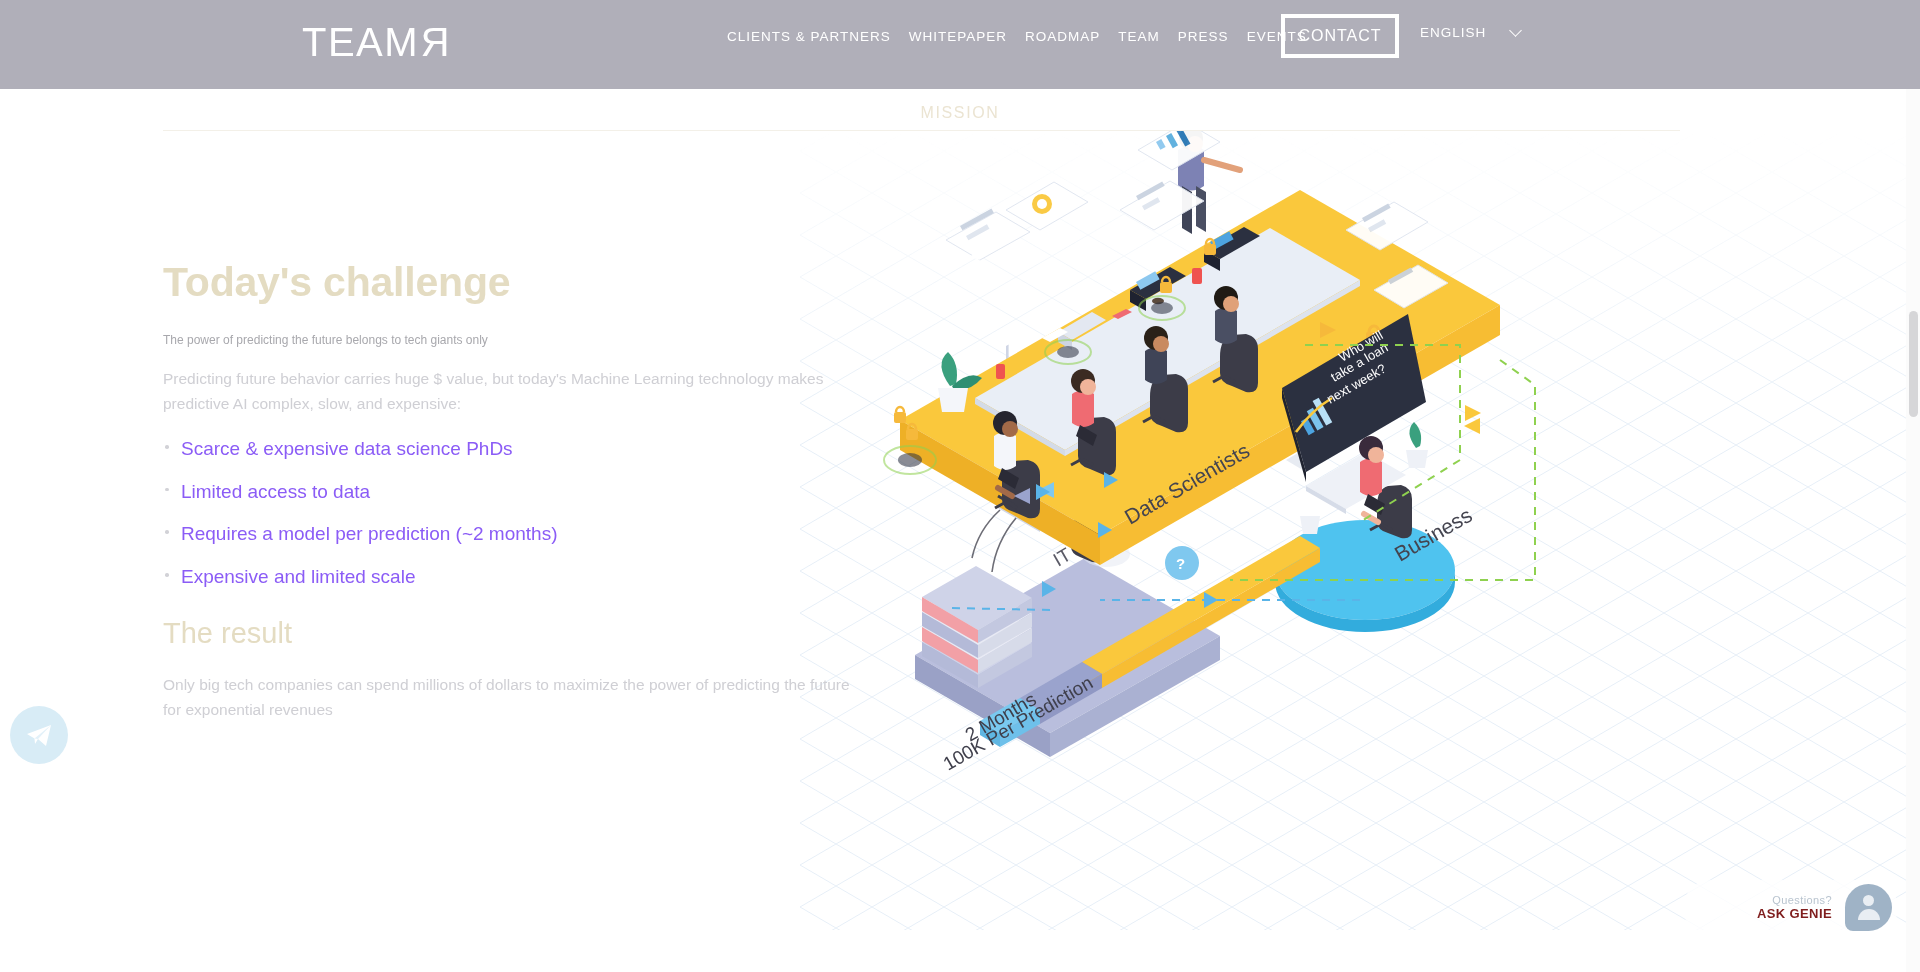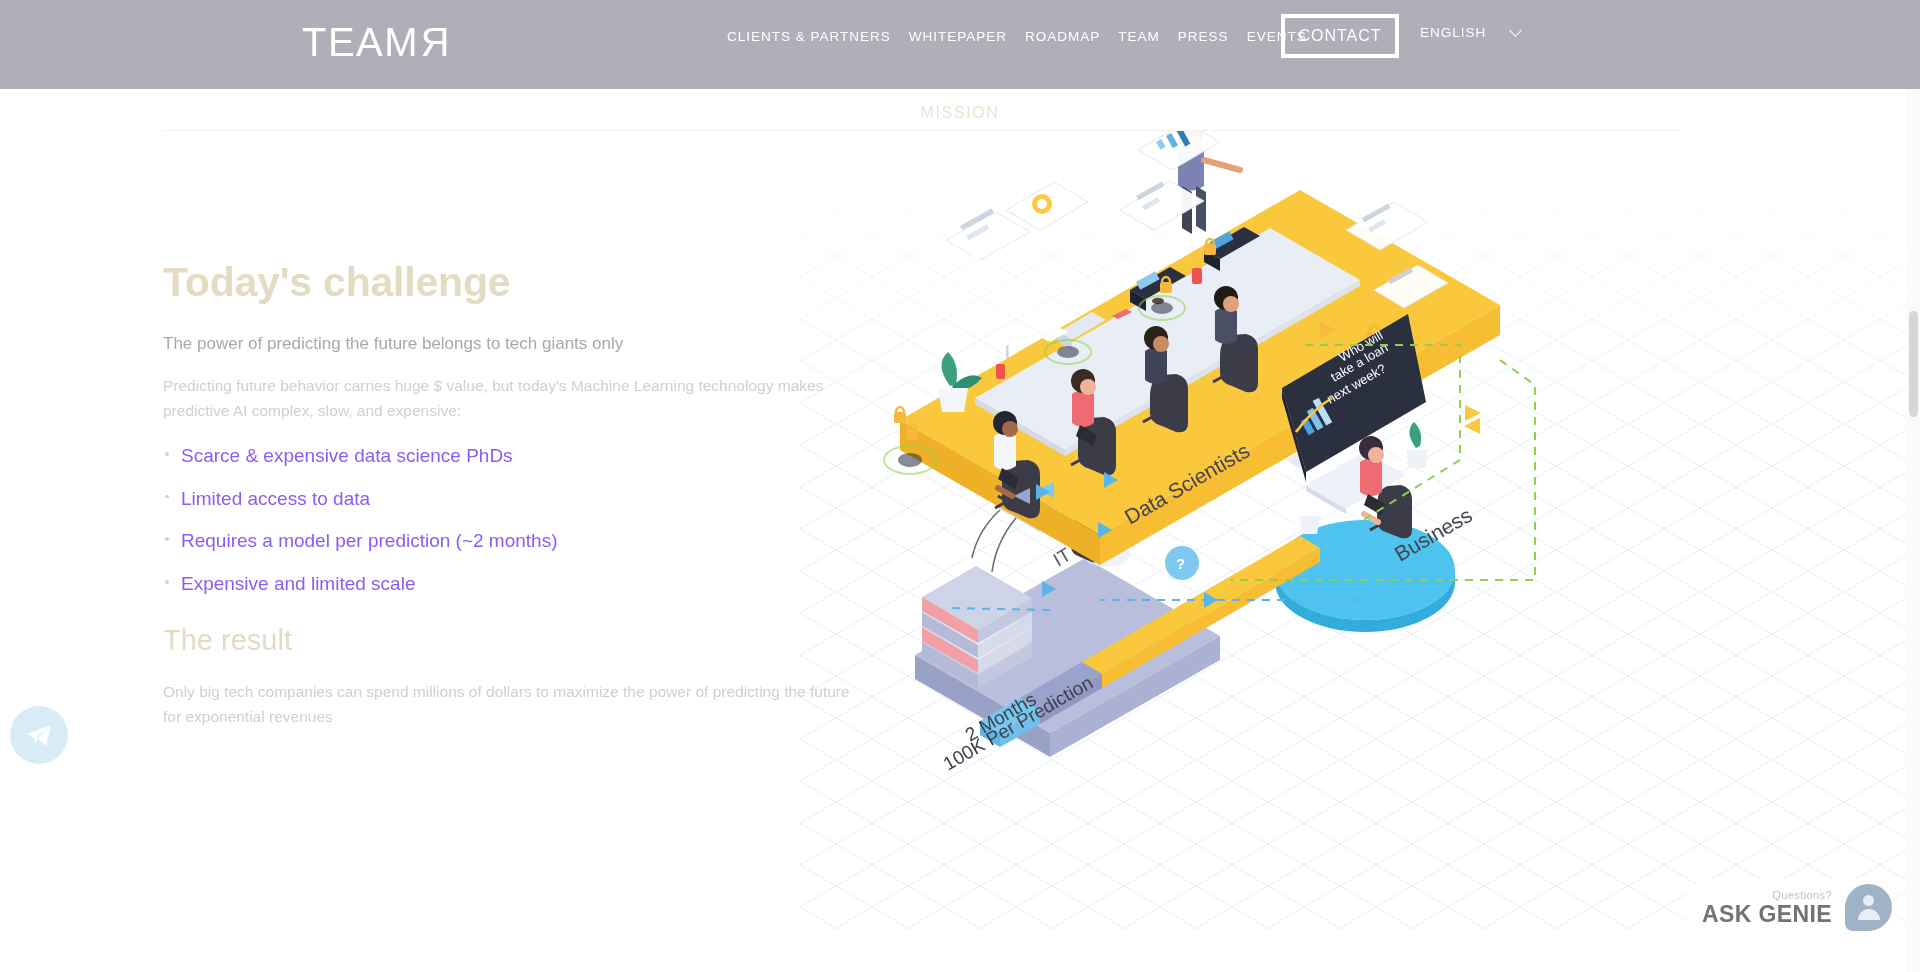--- a/index.html
+++ b/index.html
@@ -70,21 +70,21 @@
   }
 
   
   #copy { position: absolute; left: 163px; top: 260px; width: 700px; }
   #h-challenge {
     color: #e4dcc2; font-size: 41px; font-weight: bold; line-height: 1.1;
     letter-spacing: -0.2px;
   }
   #lead {
     margin-top: 27px;
-    color: #a8a8ad; font-size: 17px; line-height: 1.4;
+    color: #a8a8ad; font-size: 12px; line-height: 1.4;
   }
   #intro {
     margin-top: 17px;
     color: #cfcfd4; font-size: 15.5px; line-height: 1.62; max-width: 672px;
   }
   #bullets { margin-top: 20px; list-style: none; }
   #bullets li {
     position: relative; padding-left: 18px;
     color: #8b5cf6; font-size: 19px; line-height: 1.35;
     margin-bottom: 17px;
@@ -117,21 +117,21 @@
     cursor: pointer; z-index: 50;
   }
   #genie .pill {
     position: absolute; right: 0; top: 0; width: 215px; height: 56px;
     background: #ffffff; border-radius: 28px; opacity: .82;
   }
   #genie .txt {
     position: relative; text-align: right; margin-right: 66px; line-height: 1.05;
   }
   #genie .q { color: #b9c4cf; font-size: 11px; letter-spacing: .4px; }
-  #genie .ag { color: #737373; font-size: 23px; font-weight: bold; letter-spacing: .4px; text-align: right; }
+  #genie .ag { color: #7f1d1d; font-size: 13px; font-weight: bold; letter-spacing: .4px; text-align: right; }
   #genie .bubble {
     position: absolute; right: 6px; top: 4px; width: 47px; height: 47px;
     background: #9fb3c6; border-radius: 50% 50% 50% 8px;
     display:flex; align-items:center; justify-content:center;
   }
   #genie .bubble .head {
     width: 11px; height: 11px; border-radius: 50%;
     background: #e9eef3; position: absolute; top: 11px;
   }
   #genie .bubble .body {

